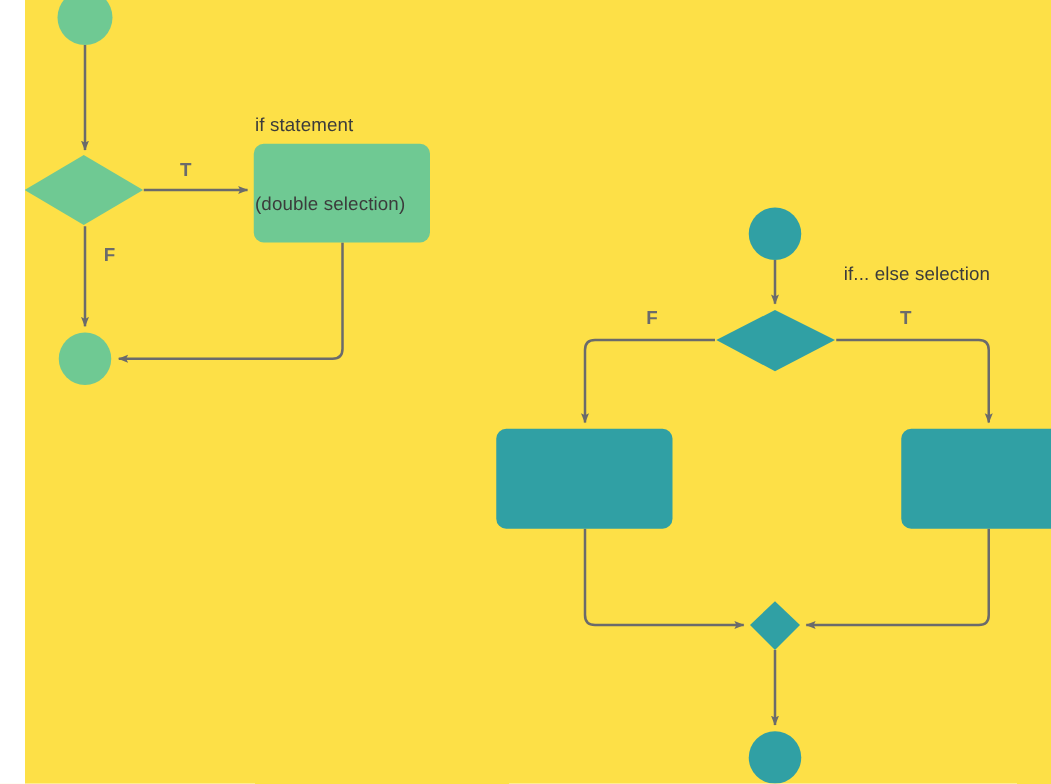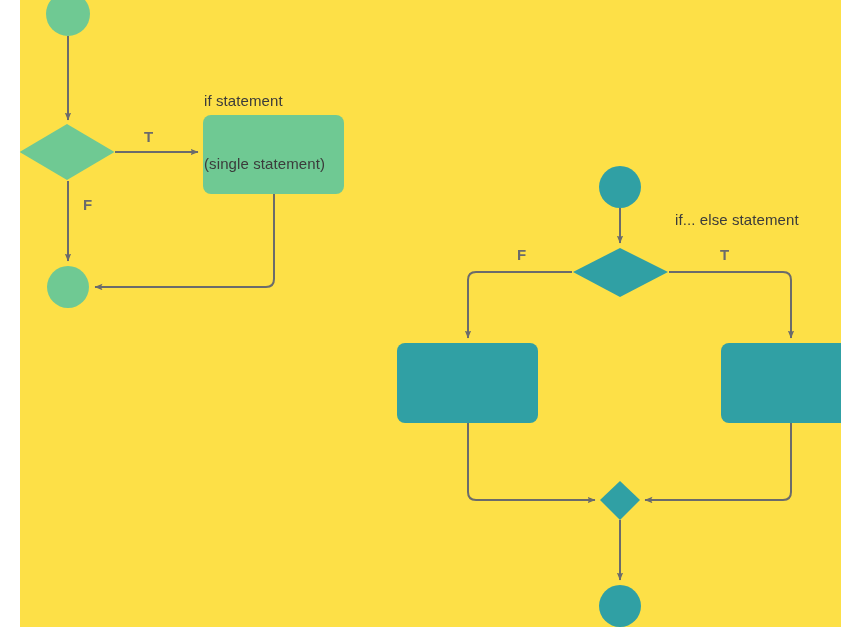--- a/index.html
+++ b/index.html
@@ -100,25 +100,25 @@
       <path d="M600,248 L648,272 L600,297 L553,272 Z" fill="#30A0A4"></path>
       <rect x="377" y="343" width="141" height="80" rx="8" ry="8" fill="#30A0A4"></rect>
       <rect x="701" y="343" width="145" height="80" rx="8" ry="8" fill="#30A0A4"></rect>
       <path d="M600,481 L620,500 L600,520 L580,500 Z" fill="#30A0A4"></path>
       <circle cx="600" cy="606" r="21" fill="#30A0A4"></circle>
     </g>
   </svg>
 
   <div class="caption" id="caption-if">
     <span class="caption-line">if statement</span>
-    <span class="caption-line">(single statement)</span>
+    <span class="caption-line">(double selection)</span>
   </div>
 
   <div class="caption" id="caption-ifelse">
-    <span class="caption-line">if... else statement</span>
+    <span class="caption-line">if... else selection</span>
   </div>
 
   <div class="edge-label" id="label-if-true">T</div>
   <div class="edge-label" id="label-if-false">F</div>
   <div class="edge-label" id="label-ifelse-false">F</div>
   <div class="edge-label" id="label-ifelse-true">T</div>
 
 </div>
 
 </body></html>

